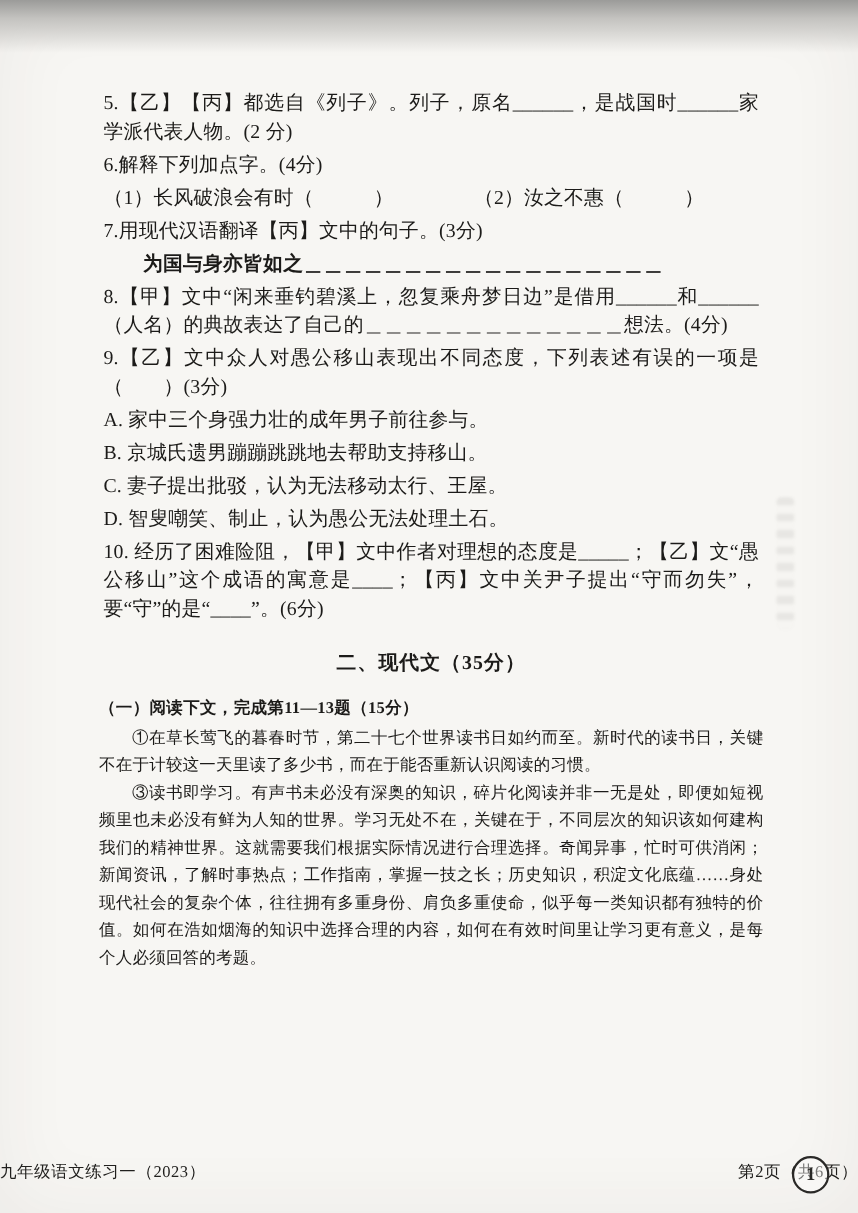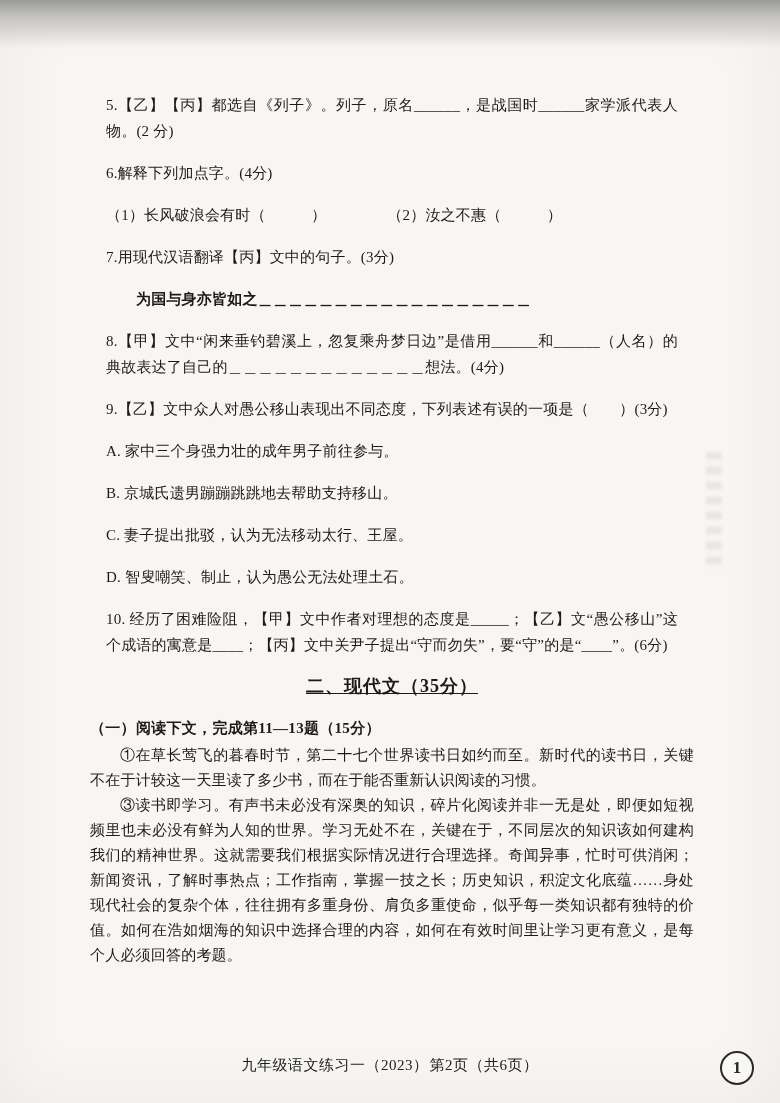--- a/index.html
+++ b/index.html
@@ -19,40 +19,40 @@
   }
   .scan-bleed{
     position:absolute;right:58px;top:452px;width:16px;height:120px;
     background:repeating-linear-gradient(180deg,rgba(90,88,84,0.18) 0 7px,rgba(90,88,84,0.02) 7px 15px);
     filter:blur(1.5px);opacity:.55;border-radius:4px;
   }
   .content{
     position:absolute;left:90px;right:86px;top:76px;
   }
   .q{
-    margin:16px;font-size:15px;line-height:26px;
+    margin:4px;font-size:18px;line-height:26px;
     text-align:justify;text-justify:inter-ideograph;
     letter-spacing:.2px;
   }
   .q.indent{padding-left:2em;font-weight:bold;}
   .section-title{
-    margin:4px 0 10px 0;
-    font-size:18px;font-weight:bold;text-align:center;letter-spacing:1px;text-decoration:underline;
+    margin:24px 0 10px 0;
+    font-size:18px;font-weight:bold;text-align:center;letter-spacing:1px;
   }
   .reading-heading{
     margin:17px 0 2px 0;font-size:15px;font-weight:bold;line-height:26px;letter-spacing:.3px;
   }
   .body-para{
     margin:0;font-size:15px;line-height:25px;
     text-align:justify;text-justify:inter-ideograph;
     text-indent:2em;letter-spacing:.2px;
   }
   .footer{
     position:absolute;left:0;right:0;bottom:28px;
-    display:flex;justify-content:center;gap:1px;
+    display:flex;justify-content:space-between;gap:1px;
     font-size:15px;letter-spacing:.5px;color:#21201e;
   }
   .page-badge{
     position:absolute;right:26px;bottom:18px;
     width:30px;height:30px;border:2.5px solid #2a2927;border-radius:50%;
     display:flex;align-items:center;justify-content:center;
     font-size:17px;font-weight:bold;color:#2a2927;background:rgba(255,255,255,0.4);
   }
 </style>
 </head>

